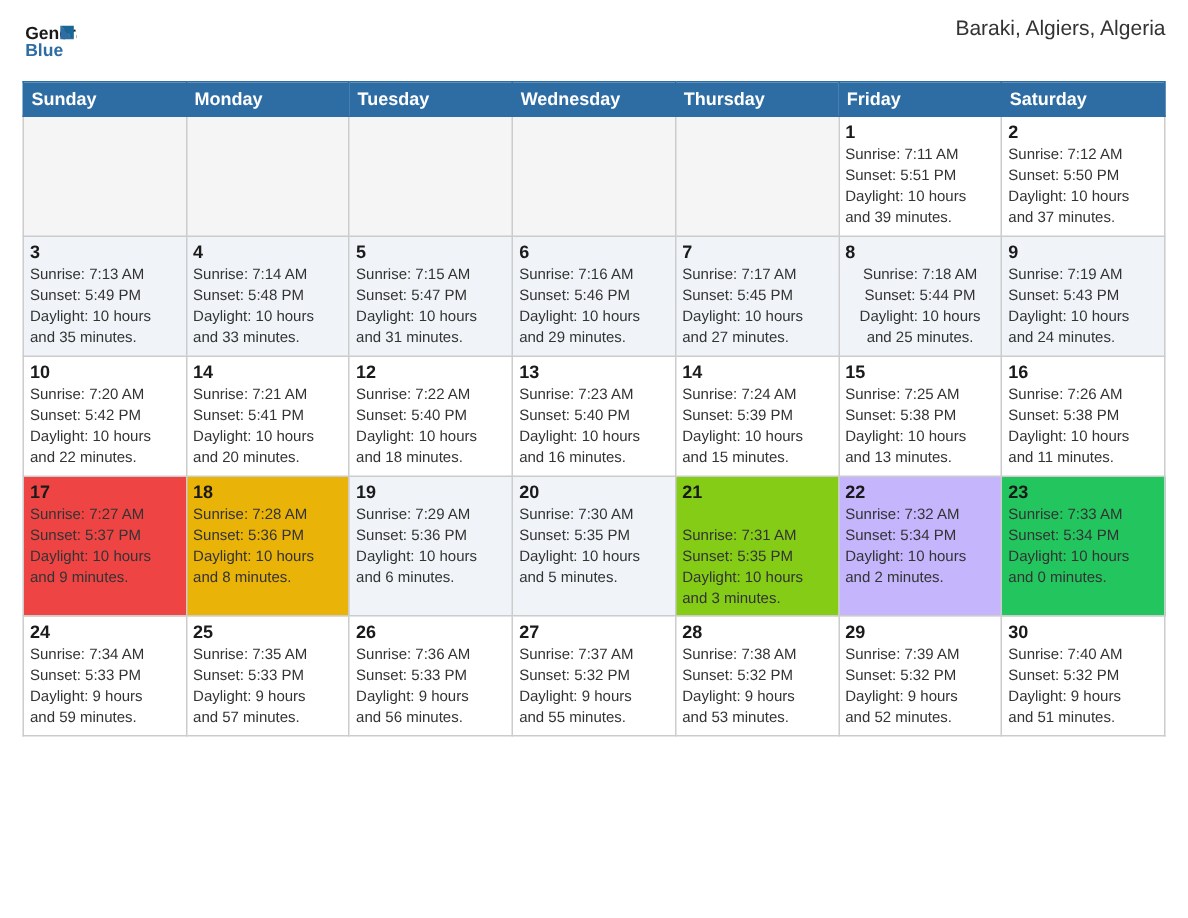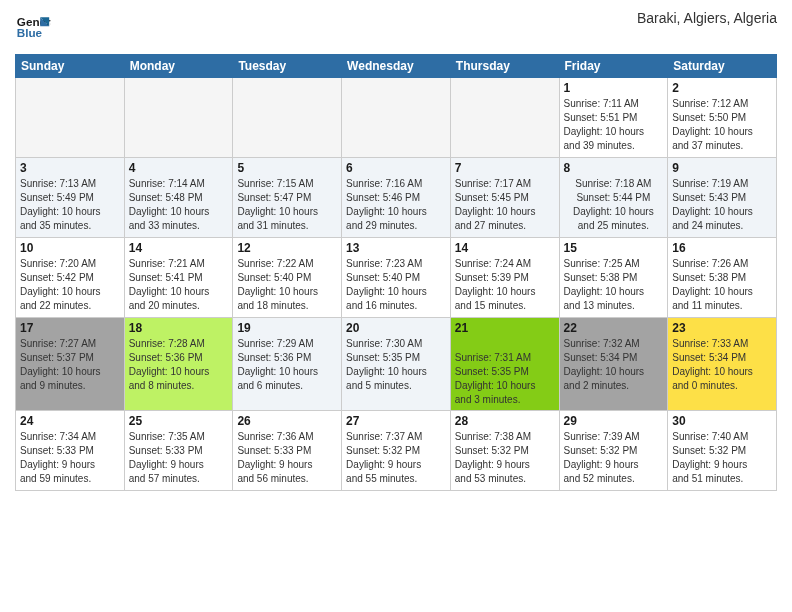--- a/index.html
+++ b/index.html
@@ -231,28 +231,28 @@
           </td>
           <td>
             <span class="day-number">16</span>
             <div class="day-info" style="white-space: pre-line;">Sunrise: 7:26 AM
 Sunset: 5:38 PM
 Daylight: 10 hours
 and 11 minutes.</div>
           </td>
         </tr>
         <tr>
-          <td style="background: #a3a3a3;">
+          <td style="background: #ef4444;">
             <span class="day-number">17</span>
             <div class="day-info" style="white-space: pre-line;">Sunrise: 7:27 AM
 Sunset: 5:37 PM
 Daylight: 10 hours
 and 9 minutes.</div>
           </td>
-          <td style="background: #bef264; margin-left: 23px;">
+          <td style="background: #eab308; margin-left: 23px;">
             <span class="day-number">18</span>
             <div class="day-info" style="white-space: pre-line;">Sunrise: 7:28 AM
 Sunset: 5:36 PM
 Daylight: 10 hours
 and 8 minutes.</div>
           </td>
           <td style="background: rgb(240, 244, 248);">
             <span class="day-number">19</span>
             <div class="day-info" style="white-space: pre-line;">Sunrise: 7:29 AM
 Sunset: 5:36 PM
@@ -266,28 +266,28 @@
 Daylight: 10 hours
 and 5 minutes.</div>
           </td>
           <td style="background: #84cc16;">
             <span class="day-number">21</span>
             <div class="day-info" style="white-space: pre-line; margin-top: 16px;">Sunrise: 7:31 AM
 Sunset: 5:35 PM
 Daylight: 10 hours
 and 3 minutes.</div>
           </td>
-          <td style="background: #a3a3a3;">
+          <td style="background: #c4b5fd;">
             <span class="day-number">22</span>
             <div class="day-info" style="white-space: pre-line;">Sunrise: 7:32 AM
 Sunset: 5:34 PM
 Daylight: 10 hours
 and 2 minutes.</div>
           </td>
-          <td style="background: #fde047; margin-top: 24px;">
+          <td style="background: #22c55e; margin-top: 24px;">
             <span class="day-number">23</span>
             <div class="day-info" style="white-space: pre-line;">Sunrise: 7:33 AM
 Sunset: 5:34 PM
 Daylight: 10 hours
 and 0 minutes.</div>
           </td>
         </tr>
         <tr>
           <td>
             <span class="day-number">24</span>

